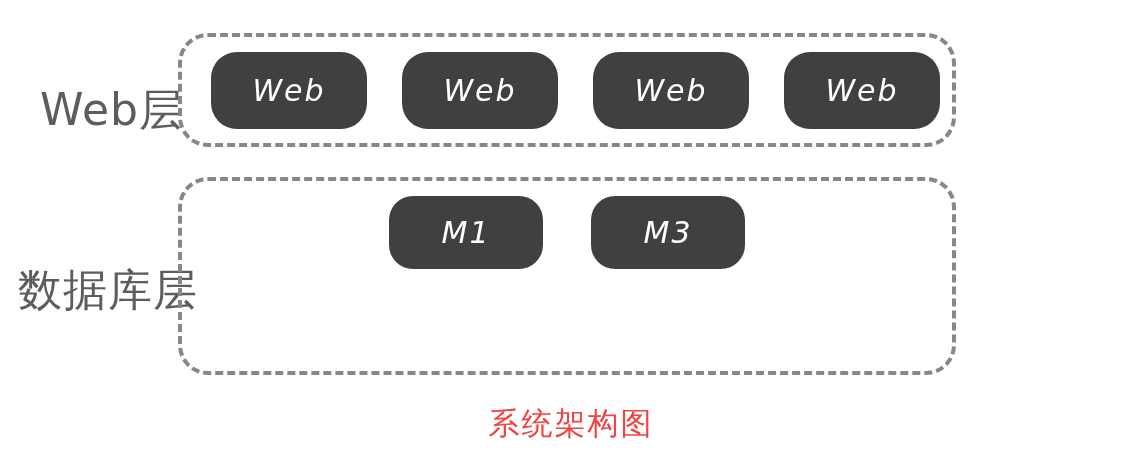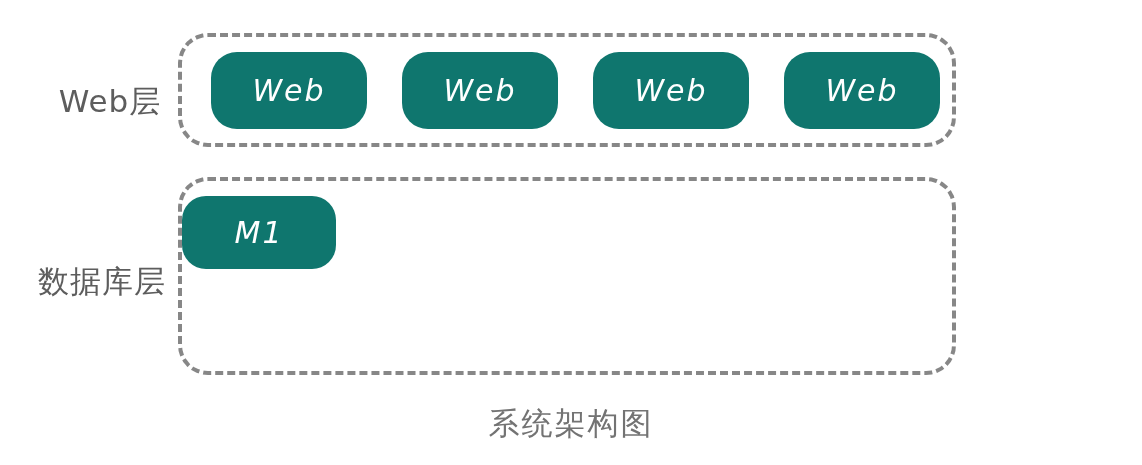--- a/index.html
+++ b/index.html
@@ -11,21 +11,21 @@
   .canvas {
     position: relative;
     width: 1142px;
     height: 465px;
     background: #ffffff;
     overflow: hidden;
   }
   .layer-label {
     position: absolute;
     color: #5d5d5d;
-    font-size: 31px;
+    font-size: 44px;
     font-weight: 500;
     text-align: center;
     letter-spacing: 1px;
     white-space: nowrap;
   }
   .web-layer-label  { left: 40px;  top: 81px;  width: 140px; }
   .db-layer-label   { left: 18px;  top: 261px; width: 168px; }
 
   .layer-container {
     position: absolute;
@@ -46,27 +46,28 @@
   .node-row {
     display: flex;
     align-items: center;
   }
   .web-row {
     height: 106px;
     padding-left: 29px;
     gap: 35px;
   }
   .db-row {
+    justify-content: center;
     gap: 48px;
   }
   .db-row-masters { margin-top: 15px; }
   .db-row-slaves  { margin-top: 22px; }
 
   .node {
-    background: #0f766e;
+    background: #404040;
     color: #ffffff;
     display: flex;
     align-items: center;
     justify-content: center;
     font-size: 30px;
     font-style: italic;
     letter-spacing: 2px;
     flex: 0 0 auto;
   }
   .web-node {
@@ -76,21 +77,21 @@
   .db-node {
     width: 154px; height: 73px;
     border-radius: 24px;
   }
 
   .caption {
     position: absolute;
     left: 0; top: 403px;
     width: 100%;
     text-align: center;
-    color: #737373;
+    color: #ef4444;
     font-size: 31px;
     letter-spacing: 2px;
   }
 </style>
 </head>
 <body>
 
 <div class="canvas">
 
   <div class="layer-label web-layer-label">Web层</div>
@@ -102,20 +103,21 @@
         <div class="node web-node">Web</div>
         <div class="node web-node">Web</div>
       </div>
   </div>
 
   <div class="layer-label db-layer-label">数据库层</div>
 
   <div class="layer-container db-container">
     <div class="node-row db-row db-row-masters">
         <div class="node db-node">M1</div>
+        <div class="node db-node">M3</div>
       </div>
     <div class="node-row db-row db-row-slaves">
       </div>
   </div>
 
   <div class="caption">系统架构图</div>
 
 </div>
 
 </body></html>

